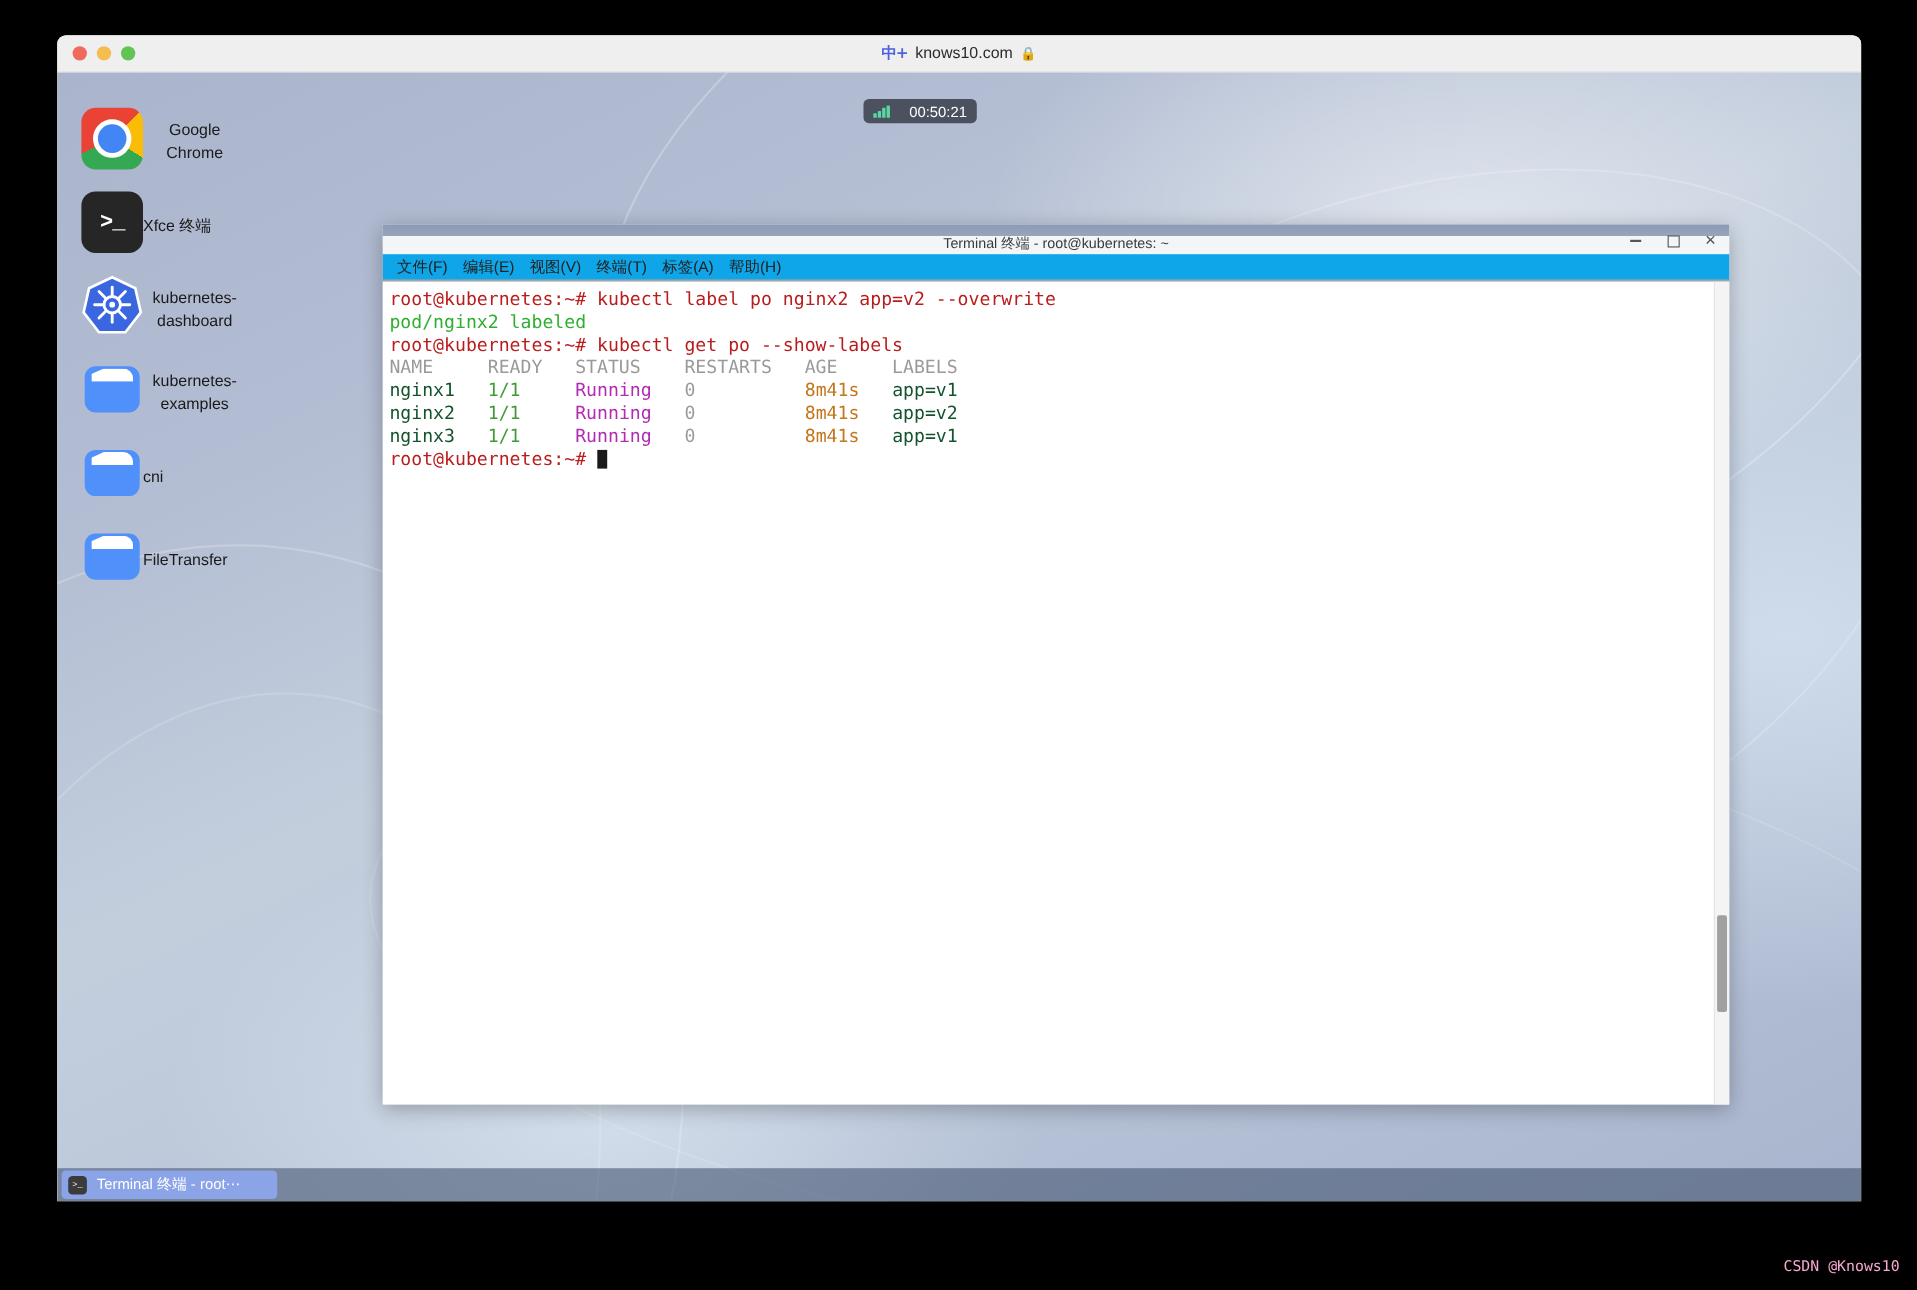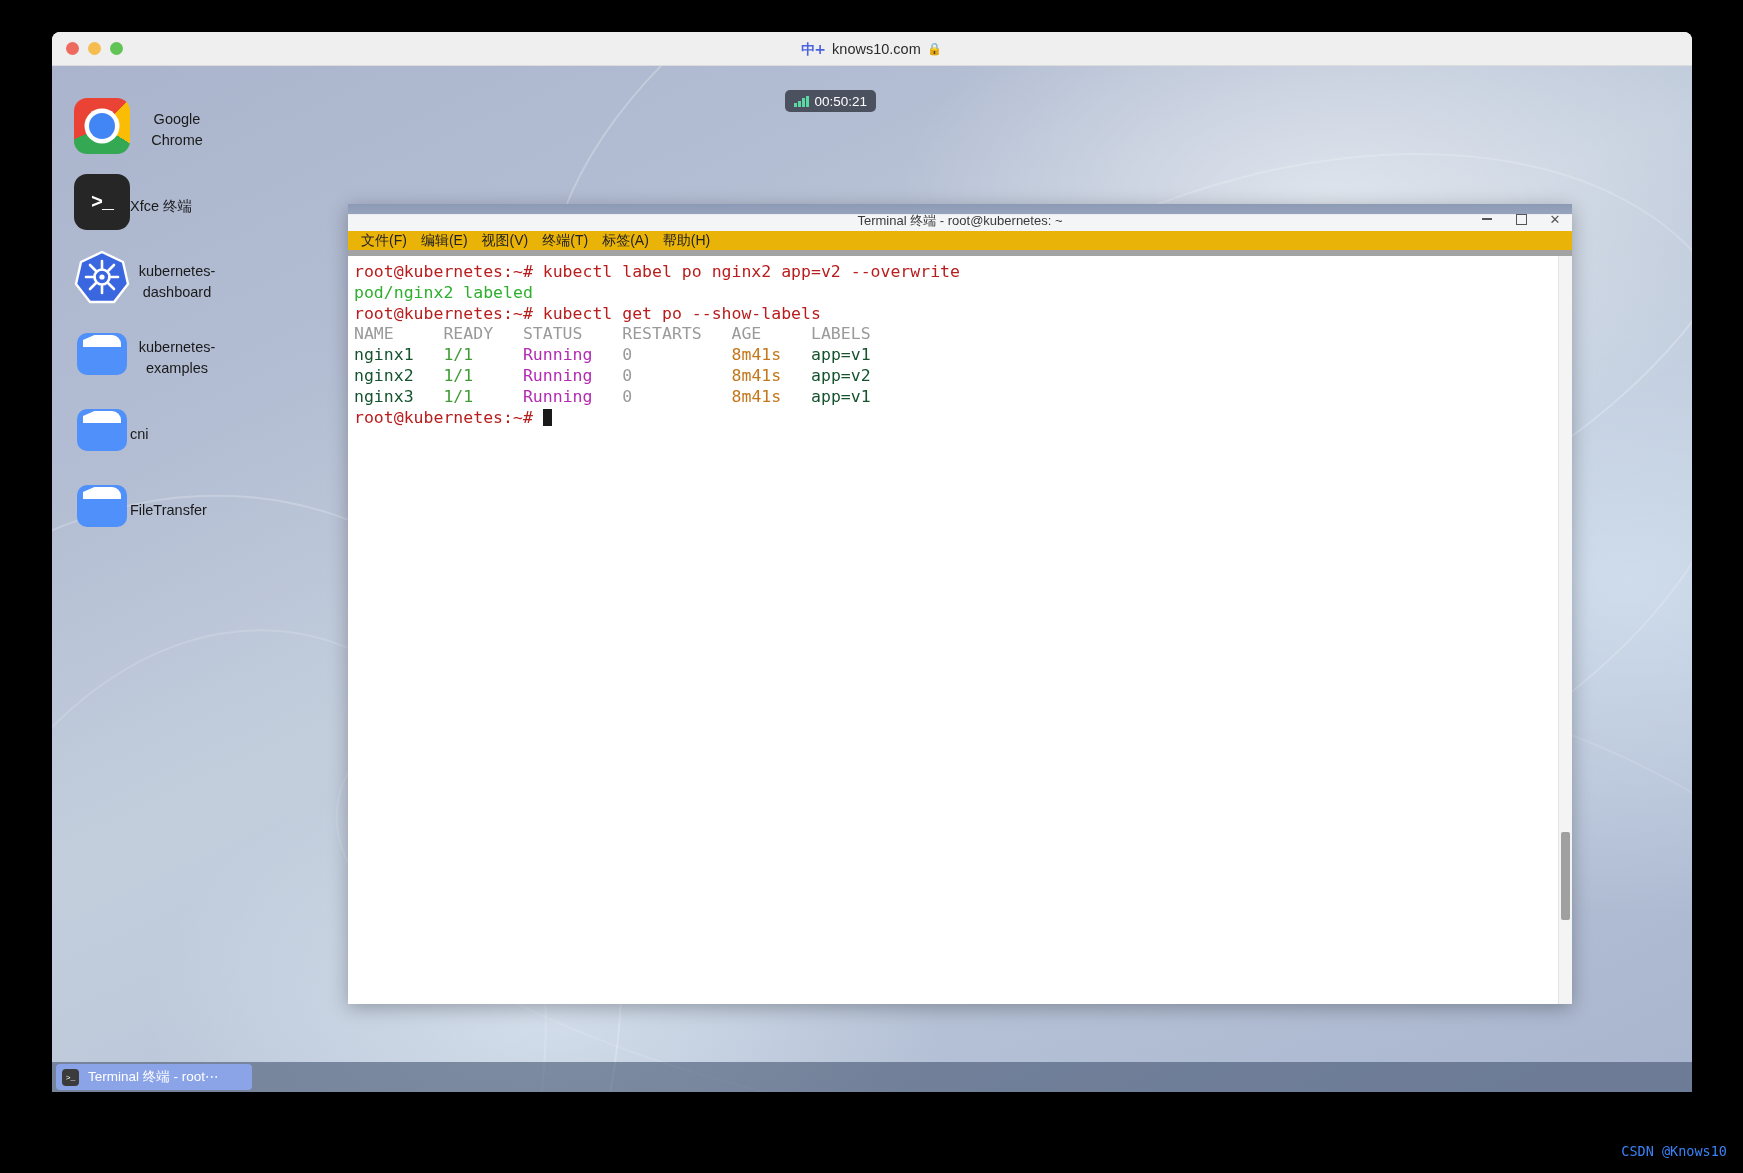--- a/index.html
+++ b/index.html
@@ -130,21 +130,21 @@
     color: #fff; font-family: "Liberation Mono", monospace; font-size: 8px;
     display: flex; align-items: center; justify-content: center;
   }
   #taskbar-item-label { font-size: 13.5px; color: #ffffff; white-space: nowrap; }
 
   
   #session-timer {
     position: absolute; left: 733px; top: 58px;
     height: 22px; padding: 0 9px;
     background: #4b515e; border-radius: 5px;
-    display: flex; align-items: center; gap: 6px;
+    display: flex; align-items: center; gap: 18px;
     z-index: 30;
   }
   #signal-icon { display: flex; align-items: flex-end; gap: 1.5px; height: 11px; }
   #signal-icon i { display: block; width: 2.5px; background: #5bd9a5; }
   #signal-icon i:nth-child(1) { height: 4px; }
   #signal-icon i:nth-child(2) { height: 6px; }
   #signal-icon i:nth-child(3) { height: 8.5px; }
   #signal-icon i:nth-child(4) { height: 11px; }
   #timer-text { color: #ffffff; font-size: 13.5px; font-family: "Liberation Sans", sans-serif; }
 
@@ -167,23 +167,23 @@
   #terminal-window-controls {
     position: absolute; right: 10px; top: 7px;
     display: flex; align-items: center; gap: 20px;
   }
   .wc { width: 14px; height: 16px; display: flex; align-items: center; justify-content: center;
         color: #555; font-size: 13px; cursor: pointer; font-family: "DejaVu Sans", sans-serif; }
   .wc-min::after { content: ""; width: 10px; height: 1.6px; background: #555; }
   .wc-max::after { content: ""; width: 9px; height: 9px; border: 1.8px solid #555; }
 
   #terminal-menubar {
-    height: 25px; background: #eab308;
+    height: 25px; background: #0ea5e9;
     display: flex; align-items: center; padding-left: 6px;
-    border-bottom: 6px solid #a3a3a3; flex-shrink: 0;
+    border-bottom: 2px solid #a3a3a3; flex-shrink: 0;
   }
   .menu-item {
     font-size: 14px; color: #222; padding: 2px 7px; cursor: pointer; white-space: nowrap;
   }
 
   #terminal-body {
     position: relative; flex: 1; background: #ffffff; overflow: hidden;
   }
   #terminal-output {
     padding: 6px 0 0 6px;
@@ -208,21 +208,21 @@
     background: #f4f4f4; border-left: 1px solid #e4e4e4;
   }
   #terminal-scrollbar-thumb {
     position: absolute; right: 2px; top: 77%; width: 9px; height: 88px;
     background: #a0a0a0; border-radius: 2px; cursor: pointer;
   }
 
   
   #watermark {
     position: absolute; right: 16px; bottom: 14px;
-    color: #3b82f6; font-size: 13.5px;
+    color: #f9a8d4; font-size: 13.5px;
     font-family: "DejaVu Sans Mono", monospace;
   }
 </style>
 </head>
 <body>
 
 <div id="root">
 
   <div id="browser-window">
 

